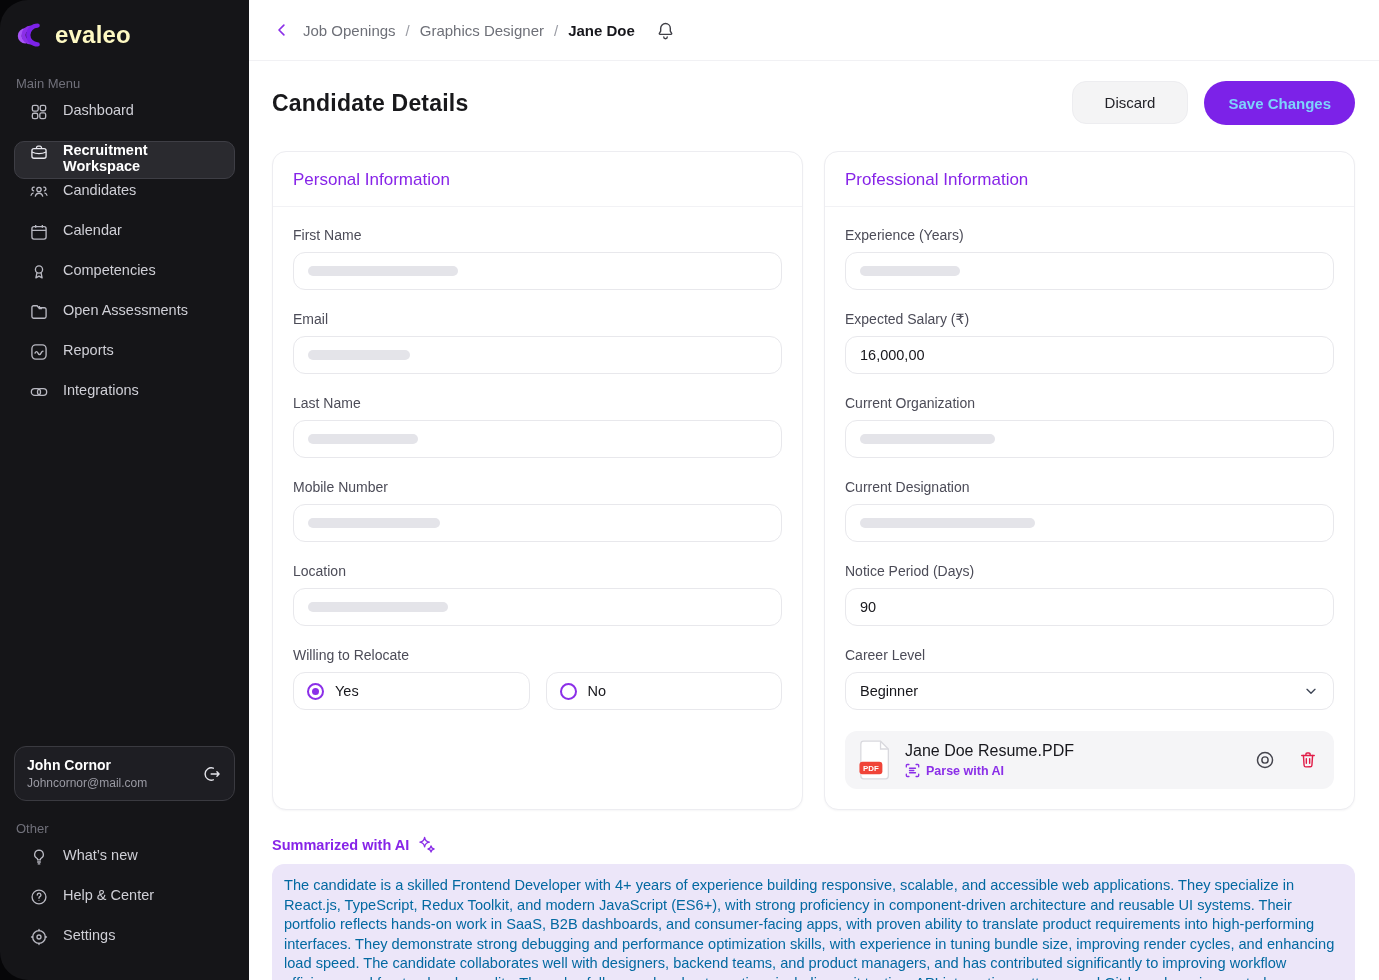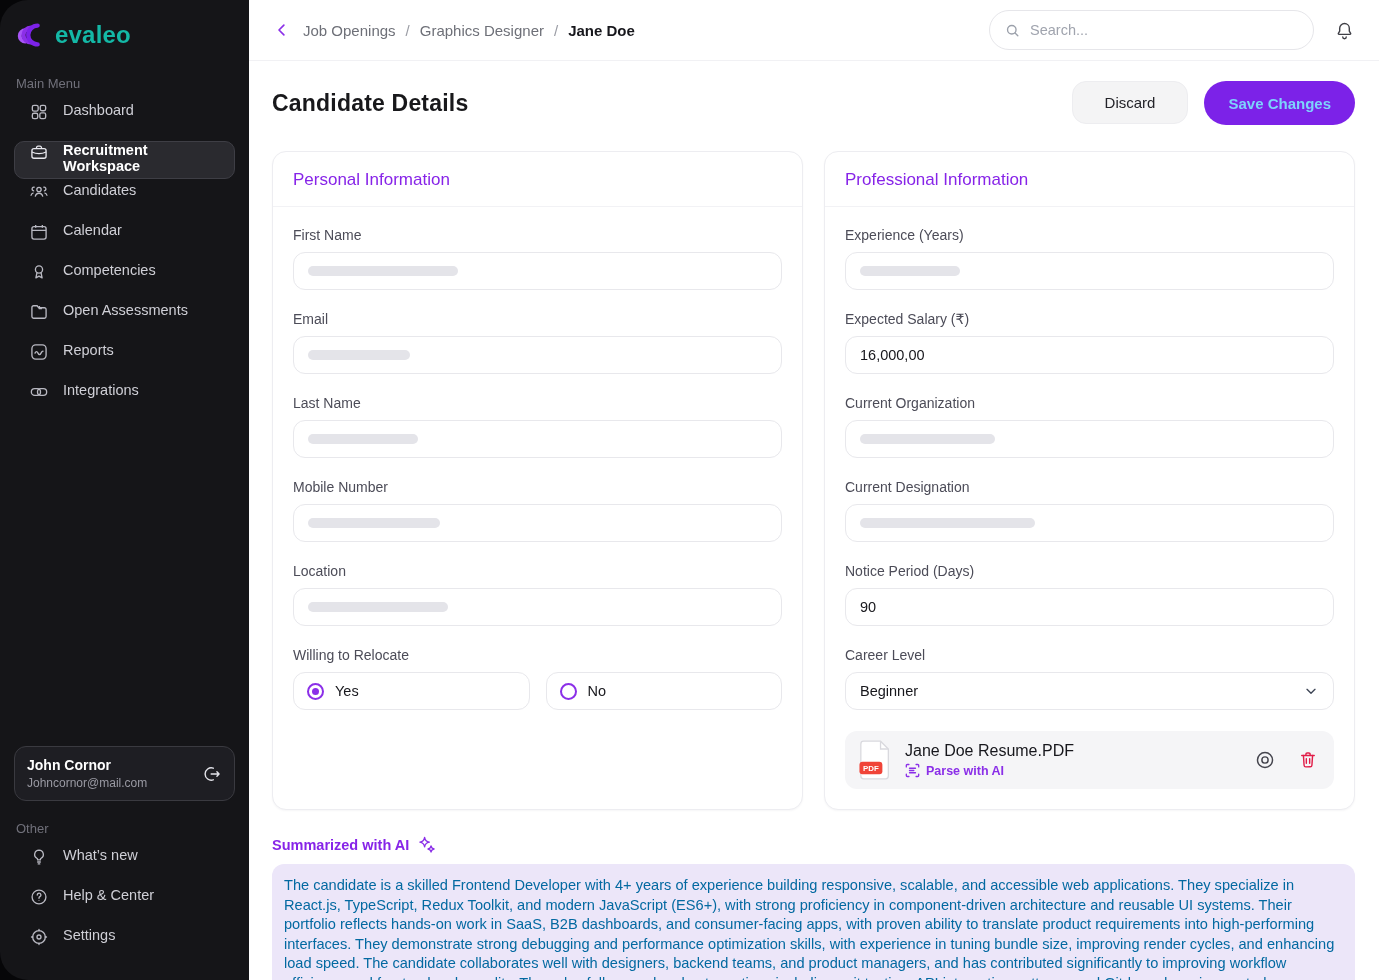--- a/index.html
+++ b/index.html
@@ -14,21 +14,21 @@
 
   
   .sidebar {
     position:absolute; left:0; top:0; bottom:0; width:249px;
     background:#151518;
     border-radius:28px 0 0 28px;
     display:flex; flex-direction:column;
     padding:18px 14px 16px;
   }
   .logo { display:flex; align-items:center; gap:7px; padding:2px 2px 0 2px; }
-  .logo-text { color:#14b8a6; font-size:24px; font-weight:700; letter-spacing:.2px; }
+  .logo-text { color:#fef9c3; font-size:24px; font-weight:700; letter-spacing:.2px; }
   .menu-label { color:#70707a; font-size:13px; margin:26px 2px 10px; }
   .menu-label.other { margin-top:20px; }
   .nav { display:flex; flex-direction:column; gap:2px; }
   .nav-item {
     display:flex; align-items:flex-start; gap:14px;
     height:38px; padding:0 12px 0 14px; border-radius:10px;
     color:#cfcfd6; font-size:14.5px; cursor:pointer;
     border:1px solid transparent;
   }
   .nav-item .nav-ic { display:flex; width:20px; color:#b9b9c2; }
@@ -306,29 +306,20 @@
             </svg>
           </span>
         </button>
         <span>Job Openings</span>
         <span class="sep">/</span>
         <span>Graphics Designer</span>
         <span class="sep">/</span>
         <span class="current">Jane Doe</span>
       </div>
 
-      <div class="searchbox">
-        <span>
-          <svg width="17" height="17" viewBox="0 0 24 24" fill="none" stroke="currentColor" stroke-width="1.9" stroke-linecap="round">
-            <circle cx="11" cy="11" r="6"></circle>
-              <path d="M15.6 15.6 19.5 19.5"></path>
-          </svg>
-        </span>
-        <input type="text" placeholder="Search..." style="">
-      </div>
 
       <button class="bell-btn">
         <span>
           <svg width="21" height="21" viewBox="0 0 24 24" fill="none" stroke="currentColor" stroke-width="1.6" stroke-linejoin="round">
             <path d="M12 4a5.5 5.5 0 0 0-5.5 5.5v3.2l-1.5 2.5a.8.8 0 0 0 .7 1.2h12.6a.8.8 0 0 0 .7-1.2l-1.5-2.5V9.5A5.5 5.5 0 0 0 12 4z"></path>
             <path d="M10 19.4a2 2 0 0 0 4 0" stroke-linecap="round"></path>
           </svg>
         </span>
       </button>
     </header>

